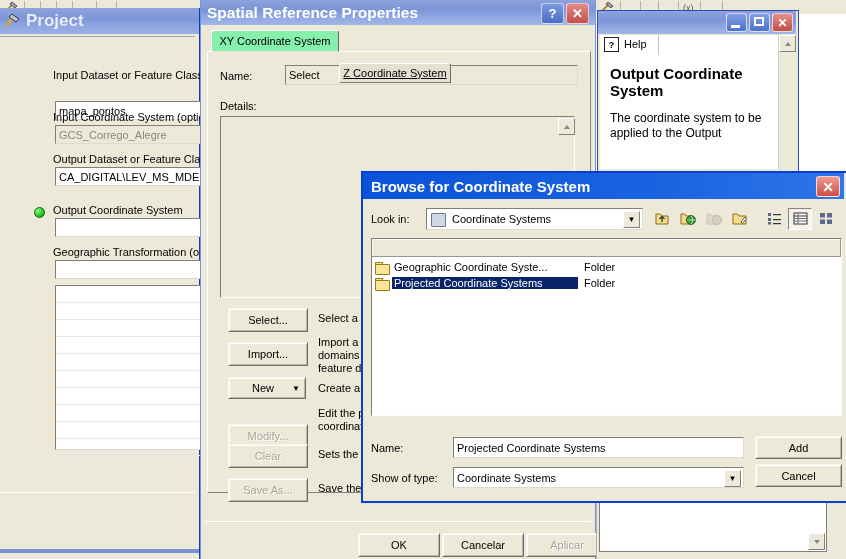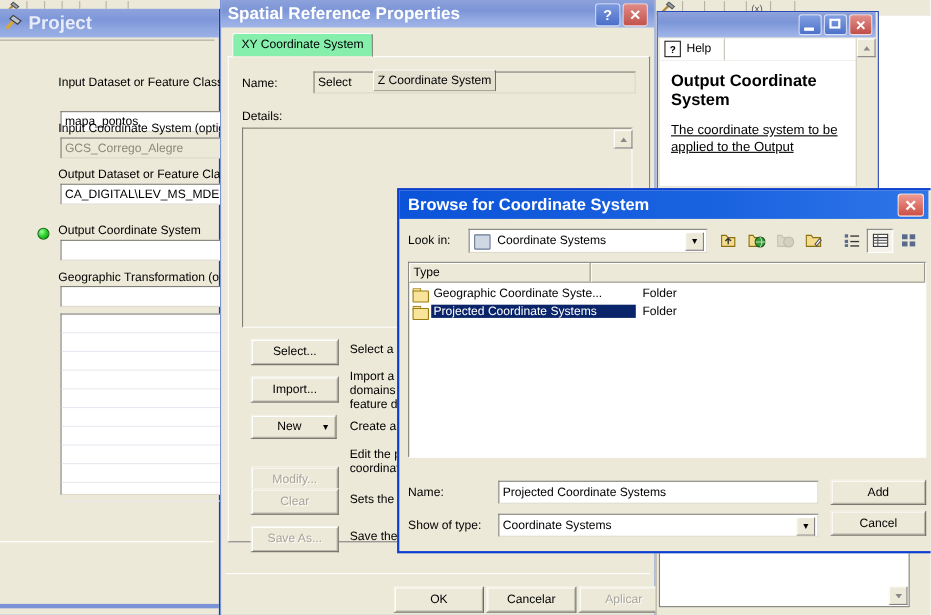--- a/index.html
+++ b/index.html
@@ -63,41 +63,41 @@
   .tbtn.q{background:linear-gradient(to bottom,#7d9ae0,#4a6fc8);}
   .tbtn.x{background:linear-gradient(to bottom,#e08a86,#c2524c);}
 
   .tab{
     position:absolute;height:20px;background:#ece9d8;
     border:1px solid;border-color:#fdfdfd #6f6c64 #ece9d8 #fdfdfd;
     display:flex;align-items:center;justify-content:center;font-size:11px;
     border-radius:3px 3px 0 0;
   }
   .tab.inactive{background:#e4e1d1;top:33px;height:18px;
-    border-bottom:1px solid #7f7f76;}
+    border-bottom:1px solid #7f7f76;text-decoration:underline;}
 
   .descr{font-size:11px;line-height:13px;color:#000;}
 
   
   #help{left:597px;top:10px;width:200px;height:161px;background:#ece9d8;
         border:1px solid #2b49b8;}
   #help-title{left:0;top:0;width:198px;height:23px;
     background:linear-gradient(to bottom,#8da2db 0%,#7c95d7 40%,#92a9e2 75%,#a2b6e9 100%);
     display:flex;align-items:center;justify-content:flex-end;}
   .hbtn{width:19px;height:17px;border-radius:3px;margin-left:2px;position:relative;
     border:1px solid rgba(255,255,255,.7);}
   .hbtn.min{background:linear-gradient(to bottom,#84a0e2,#4c71c9);}
   .hbtn.max{background:linear-gradient(to bottom,#84a0e2,#4c71c9);}
   .hbtn.cls{background:linear-gradient(to bottom,#e4908b,#bf4e49);
      color:#fff;font-weight:bold;font-size:12px;display:flex;align-items:center;justify-content:center;}
   #help-toolbar{left:2px;top:24px;width:178px;height:20px;background:#fff;
      border-bottom:1px solid #c6c2b4;display:flex;align-items:center;}
   #help-body{left:2px;top:44px;width:178px;height:114px;background:#fff;overflow:hidden;}
   #help-body h1{margin:10px 0 0 10px;font-size:15px;font-weight:bold;line-height:17px;}
-  #help-body p{margin:12px 10px 0 10px;font-size:12px;line-height:15px;text-decoration:underline;}
+  #help-body p{margin:12px 10px 0 10px;font-size:12px;line-height:15px;}
   #help-scroll{left:180px;top:24px;width:16px;height:134px;background:#ece9d8;
       border-left:1px solid #d4d0c4;}
   .sbtn{width:15px;height:15px;background:#ece9d8;border:1px solid;
      border-color:#fff #848284 #848284 #fff;display:flex;align-items:center;justify-content:center;}
   .arrow-up{width:0;height:0;border-left:3px solid transparent;border-right:3px solid transparent;border-bottom:4px solid #888;}
   .arrow-dn{width:0;height:0;border-left:3px solid transparent;border-right:3px solid transparent;border-top:4px solid #888;}
 
   
   #help2{left:596px;top:176px;width:250px;height:383px;background:#ece9d8;border:1px solid #b5b1a3;}
   #help2-in{left:2px;top:323px;width:226px;height:50px;background:#fff;border:1px solid #7f7f76;}
@@ -406,21 +406,20 @@
           <rect x="8" y="1" width="5" height="4.5" fill="#5a6a8a"></rect>
         <rect x="1" y="7.5" width="5" height="4.5" fill="#5a6a8a"></rect>
           <rect x="8" y="7.5" width="5" height="4.5" fill="#5a6a8a"></rect>
       </svg>
     </div>
   </div>
 
   <div class="abs" style="left:8px;top:65px;width:469px;height:176px;background:#fff;
        border:1px solid;border-color:#7f7f76 #fdfdfd #fdfdfd #7f7f76">
     <div id="list-head">
-      <div class="lh" style="width:160px">Type</div>
       <div class="lh" style="flex:1"></div>
     </div>
     <div class="lrow" style="margin-top:2px">
       <span class="folder" style="margin:0 4px 0 3px">
           <b></b>
           <i></i>
         </span>
       <span class="nm" style="width:182px">Geographic Coordinate Syste...</span>
       <span style="margin-left:6px">Folder</span>
     </div>

